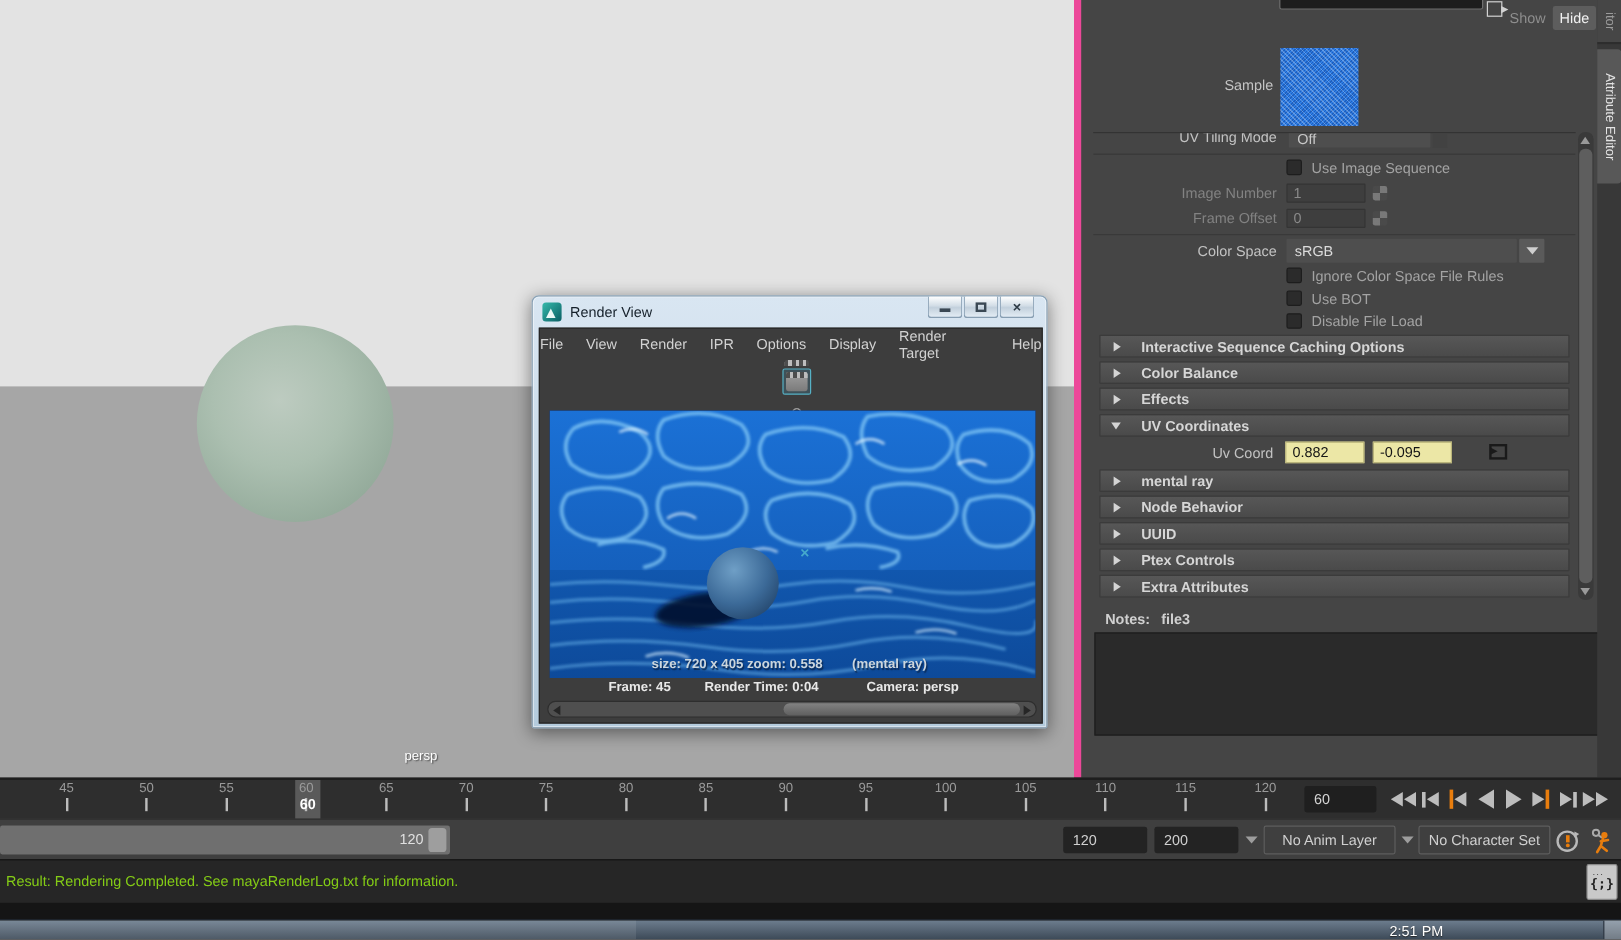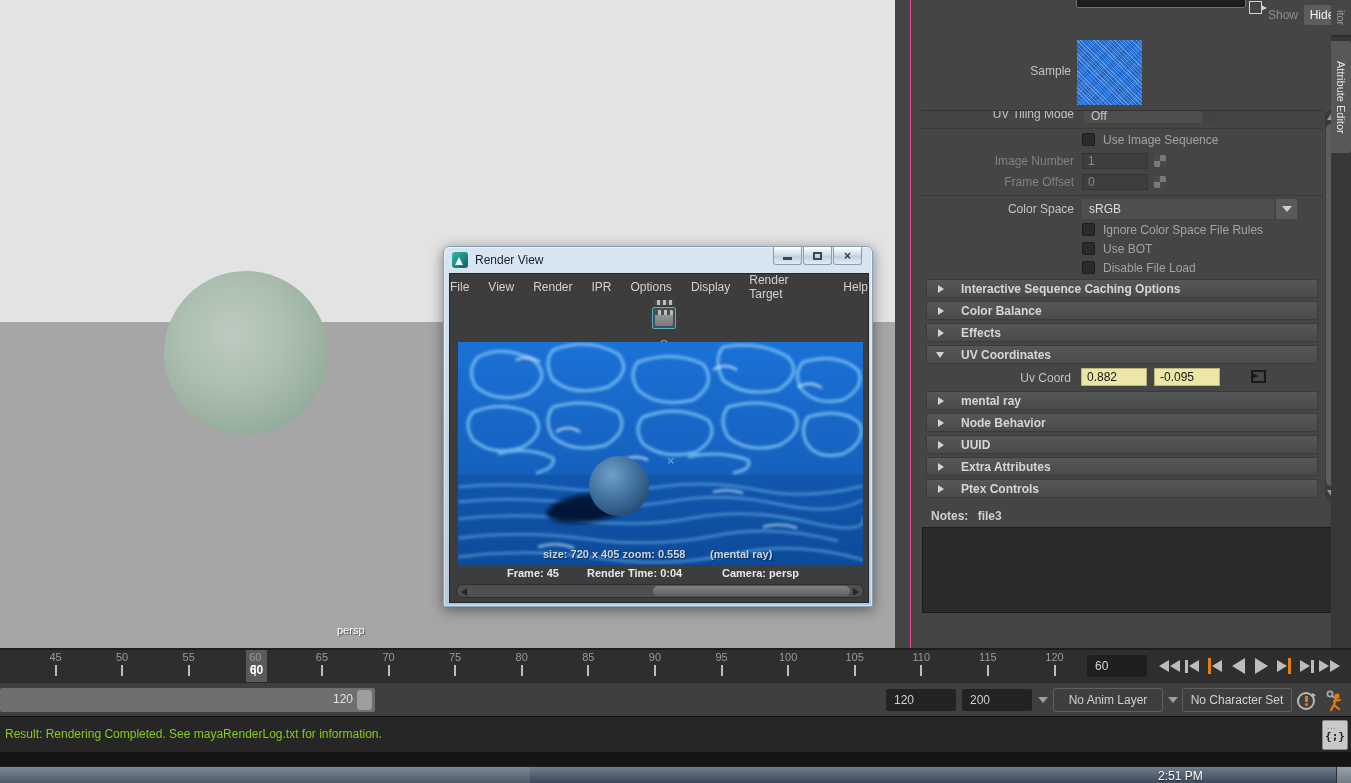--- a/index.html
+++ b/index.html
@@ -56,21 +56,21 @@
   .rv-image { left:8px; top:68px; width:405px; height:223px; background:#10408a; overflow:hidden; }
   .rv-overlay-line { position:absolute; bottom:5px; left:0; width:100%; font-size:11px; font-weight:bold; color:#ccd6dd; text-shadow:1px 1px 1px #0a2a55; }
   .rv-info { left:0; top:293px; width:100%; font-size:11px; font-weight:bold; color:#e8e8e8; }
   .rv-hscroll { left:6px; top:310px; width:408px; height:14px; background:#4f4f4f; border-radius:7px; border:1px solid #2e2e2e; }
   .hs-arrow { position:absolute; top:3px; width:0; height:0; border-top:4px solid transparent; border-bottom:4px solid transparent; }
   .hs-left { left:4px; border-right:6px solid #262626; }
   .hs-right { right:4px; border-left:6px solid #262626; }
   .hs-thumb { position:absolute; left:196px; top:1px; width:197px; height:10px; border-radius:5px; background:linear-gradient(#828282,#606060); }
 
   
-  .ae { left:895px; top:0; width:436px; height:648px; background:#454545; border-left:1px solid #ec4899;margin-left:15px; }
+  .ae { left:895px; top:0; width:436px; height:648px; background:#454545; border-left:6px solid #ec4899; }
   .ae-top-field { left:165px; top:-10px; width:170px; height:18px; background:#1d1d1d; border:1px solid #6e6e6e; border-radius:2px; }
   .exp-icon { left:338px; top:1px; width:13px; height:13px; border:1px solid #d2d2d2; }
   .exp-icon::after { content:''; position:absolute; right:-6px; top:3px; width:0; height:0;
     border-top:3px solid transparent; border-bottom:3px solid transparent; border-left:6px solid #d2d2d2; }
   .btn-show { left:353px; top:5px; width:38px; height:20px; font-size:12px; color:#8e8e8e; text-align:center; line-height:20px; }
   .btn-hide { left:393px; top:5px; width:36px; height:20px; font-size:12px; color:#f2f2f2; text-align:center; line-height:20px; background:#5d5d5d; border-radius:2px; }
   .ae-sample-label { left:60px; top:64px; width:100px; text-align:right; font-size:12px; color:#c4c4c4; }
   .ae-swatch { left:166px; top:40px; width:65px; height:65px; background:#2e7de4;
     background-image:repeating-linear-gradient(45deg, rgba(255,255,255,.25) 0 1px, transparent 1px 3px),
                      repeating-linear-gradient(-45deg, rgba(0,40,120,.35) 0 1px, transparent 1px 2px); }
@@ -255,26 +255,26 @@
               <span class="sec-label">Node Behavior</span>
             </div>
 
             <div class="sec-bar">
               <span class="sec-arrow"></span>
               <span class="sec-label">UUID</span>
             </div>
 
             <div class="sec-bar">
               <span class="sec-arrow"></span>
+              <span class="sec-label">Ptex Controls</span>
+            </div>
+
+            <div class="sec-bar">
+              <span class="sec-arrow"></span>
               <span class="sec-label">Extra Attributes</span>
-            </div>
-
-            <div class="sec-bar">
-              <span class="sec-arrow"></span>
-              <span class="sec-label">Ptex Controls</span>
             </div>
           </div>
       </div>
     </div>
 
     <div class="abs ae-vscroll">
       <span class="vs-arr vs-up"></span>
       <span class="vs-thumb"></span>
       <span class="vs-arr vs-dn"></span>
     </div>

